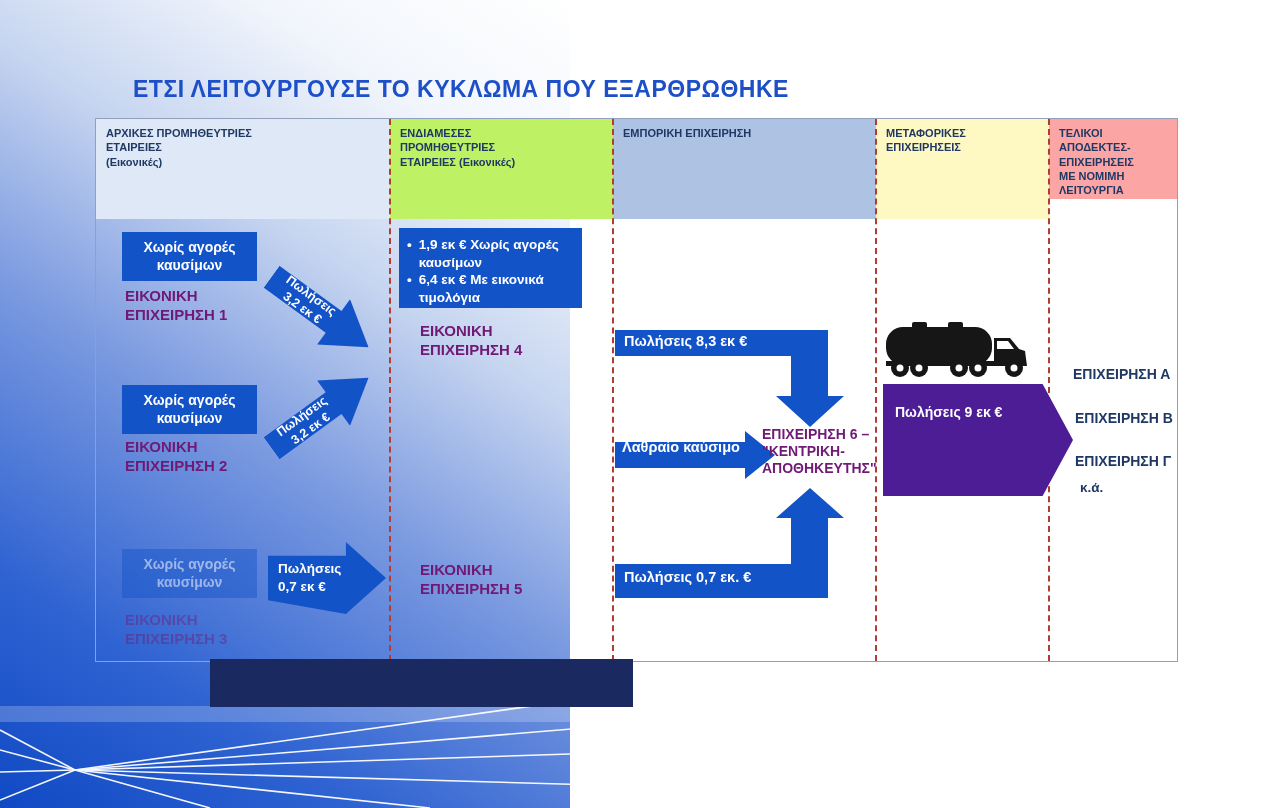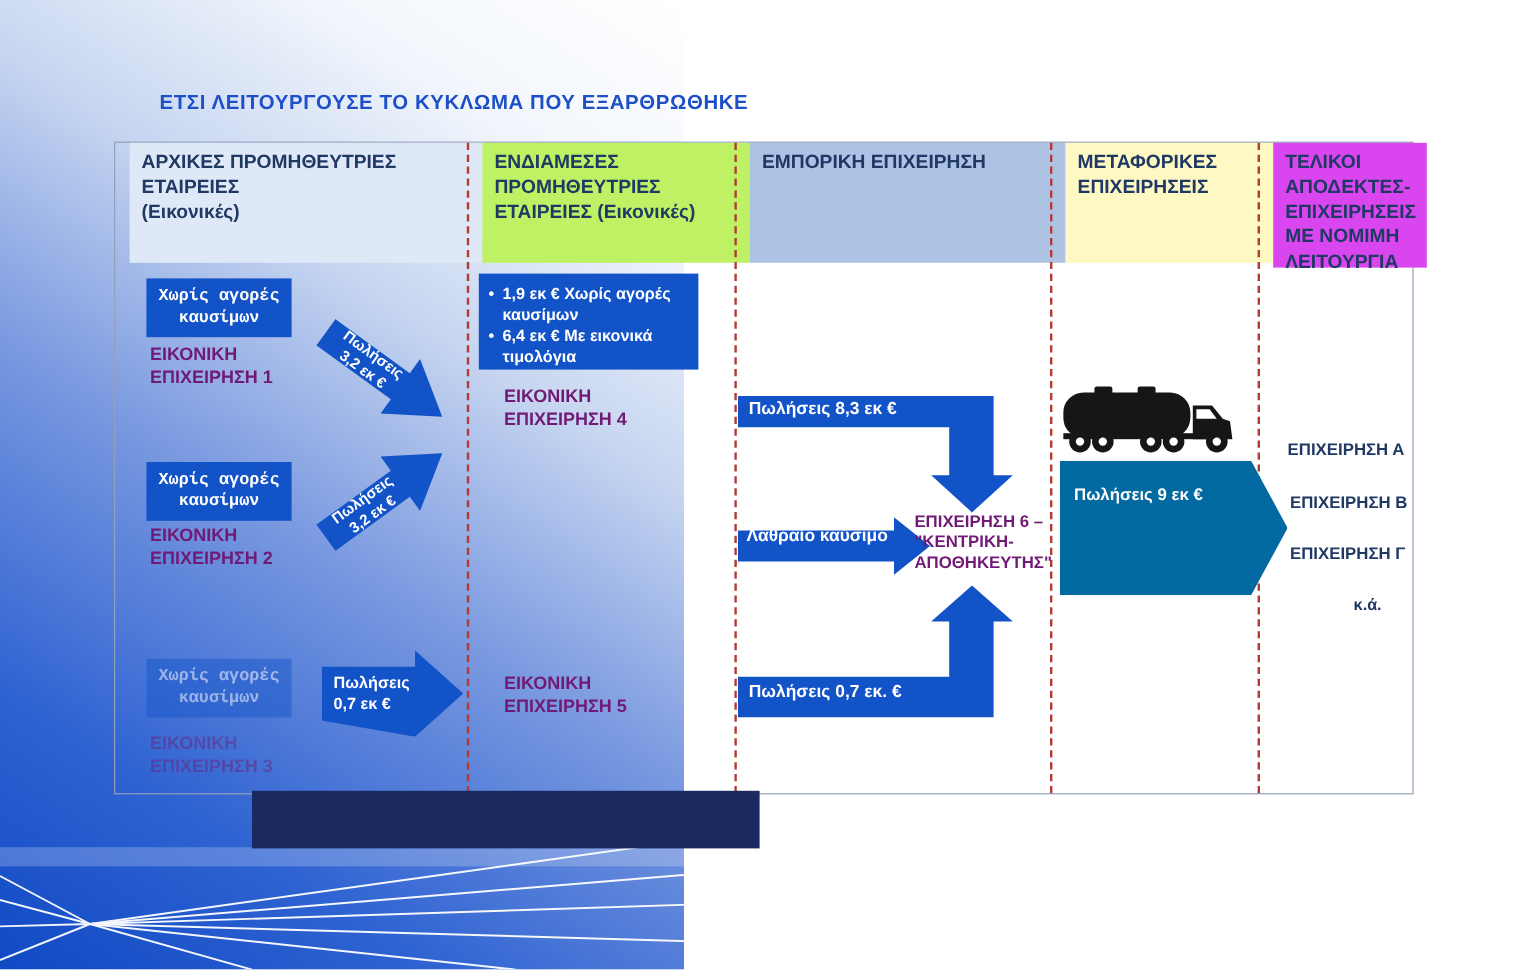--- a/index.html
+++ b/index.html
@@ -15,46 +15,46 @@
   
   #gradient-band{
     left:0;top:0;width:570px;height:808px;z-index:0;
     background:linear-gradient(33deg,#1049c4 0%,#2f63d2 20%,#7b9ae0 45%,#c6d5f0 65%,#f2f6fc 83%,#ffffff 100%);
   }
   #bottom-strip{left:0;top:706px;width:570px;height:16px;background:rgba(255,255,255,0.22);z-index:1;}
   #light-rays{left:0;top:688px;width:632px;height:120px;z-index:1;}
 
   
   #page-title{left:133px;top:32px;font-size:24px;font-weight:bold;color:#1e3a6e;letter-spacing:1px;z-index:2;}
-  #page-subtitle{left:133px;top:76px;font-size:17px;font-weight:bold;color:#1d50c8;letter-spacing:0.5px;z-index:2;}
+  #page-subtitle{left:133px;top:76px;font-size:23px;font-weight:bold;color:#1d50c8;letter-spacing:0.5px;z-index:2;}
 
   
   #aade-logo{left:1058px;top:33px;z-index:2;display:flex;gap:12px;align-items:flex-start;}
   #logo-square{width:49px;height:49px;background:#1c3a66;position:relative;overflow:hidden;flex:0 0 auto;}
   #logo-text .acronym{font-size:20px;font-weight:bold;color:#1c3a66;letter-spacing:3px;line-height:1.1;}
   #logo-text .org{font-size:12px;color:#7c8ba6;line-height:1.25;margin-top:3px;}
 
   
   #diagram-table{left:95px;top:118px;width:1081px;height:542px;border:1px solid #93a0bb;z-index:2;background:transparent;}
-  .hdr{position:absolute;top:0;box-sizing:border-box;padding:7px 10px;font-size:16px;font-weight:bold;color:#1f3864;line-height:1.3;margin-left:12px;}
+  .hdr{position:absolute;top:0;box-sizing:border-box;padding:7px 10px;font-size:11px;font-weight:bold;color:#1f3864;line-height:1.3;}
   #hdr-1{left:0;width:294px;height:100px;background:#dfe8f6;}
   #hdr-2{left:294px;width:223px;height:100px;background:#bef264;}
   #hdr-3{left:517px;width:263px;height:100px;background:#aec2e4;}
   #hdr-4{left:780px;width:173px;height:100px;background:#fef9c3;}
-  #hdr-5{left:953px;width:128px;height:104px;background:#d946ef;}
+  #hdr-5{left:953px;width:128px;height:80px;background:#fca5a5;}
   .divider{position:absolute;top:0;height:100%;width:0;border-left:2px dashed #b23b34;}
   #div-1{left:293px;} #div-2{left:516px;} #div-3{left:779px;} #div-4{left:952px;}
 
   
   .bluebox{background:#1353c8;color:#ffffff;font-weight:bold;display:flex;align-items:center;justify-content:center;text-align:center;z-index:2;}
   .navy-label{color:#701a75;font-weight:bold;font-size:15px;line-height:1.25;z-index:2;}
   .white-on-arrow{color:#ffffff;font-weight:bold;z-index:3;}
 
   
-  .nobuy-box{width:121px;height:49px;font-size:14px;line-height:1.25;font-family:Liberation Mono, monospace;}
+  .nobuy-box{width:135px;height:49px;font-size:14px;line-height:1.25;}
   .rot-arrow{
     width:120px;height:56px;background:#1353c8;z-index:2;
     clip-path:polygon(0 26%,64% 26%,64% 0,100% 50%,64% 100%,64% 74%,0 74%);
     display:flex;align-items:center;justify-content:flex-start;
     color:#fff;font-weight:bold;font-size:12.5px;line-height:1.2;text-align:center;
     padding-left:14px;box-sizing:border-box;
   }
   #sales-arrow-1{transform:rotate(36deg);}
   #sales-arrow-2{transform:rotate(-36deg);}
   #sales-arrow-3{
@@ -72,21 +72,21 @@
   .bullet-dot{flex:0 0 auto;}
 
   
   #sales-top-label{left:624px;top:333px;font-size:14.5px;}
   #smuggled-label{left:622px;top:439px;font-size:14.5px;}
   #company6-label{left:762px;top:426px;width:130px;font-size:14px;line-height:1.22;}
   #sales-bottom-label{left:624px;top:569px;font-size:14.5px;}
 
   
   #transport-arrow{
-    left:883px;top:384px;width:190px;height:112px;background:#0369a1;z-index:2;
+    left:883px;top:384px;width:190px;height:112px;background:#4c1d95;z-index:2;
     clip-path:polygon(0 0,84% 0,100% 50%,84% 100%,0 100%);
     box-sizing:border-box;padding:20px 34px 0 12px;color:#fff;font-weight:bold;font-size:14px;line-height:1.22;
   }
   #transport-arrow .p1{margin:0 0 15px 0;}
   #transport-arrow .p2{margin:0;}
 
   
   .final-item{color:#1f3864;font-weight:bold;font-size:14px;z-index:2;}
 
   #footer-bar{left:210px;top:659px;width:423px;height:48px;background:#1a2a61;z-index:3;}
@@ -215,17 +215,17 @@
       <circle cx="128" cy="48" r="3.5"></circle>
     </g>
   </svg>
   <div id="transport-arrow" class="abs">
     <p class="p1">Πωλήσεις 9 εκ €</p>
   </div>
 
   <div class="abs final-item" style="left:1073px;top:366px;">ΕΠΙΧΕΙΡΗΣΗ Α</div>
   <div class="abs final-item" style="left:1075px;top:410px;">ΕΠΙΧΕΙΡΗΣΗ Β</div>
   <div class="abs final-item" style="left:1075px;top:453px;">ΕΠΙΧΕΙΡΗΣΗ Γ</div>
-  <div class="abs final-item" style="left:1080px;top:496px;font-size:13.5px;margin-left:48px;">κ.ά.</div>
+  <div class="abs final-item" style="left:1080px;top:480px;font-size:13.5px;">κ.ά.</div>
 
   <div id="footer-bar" class="abs"></div>
 
 </div>
 
 </body></html>

